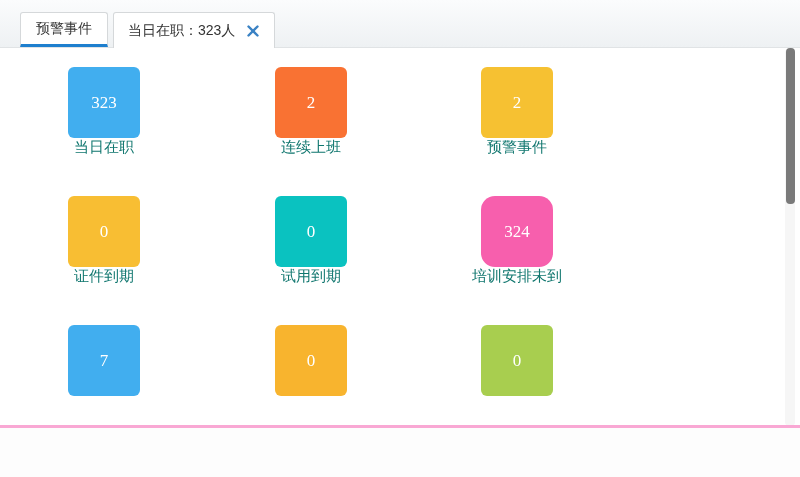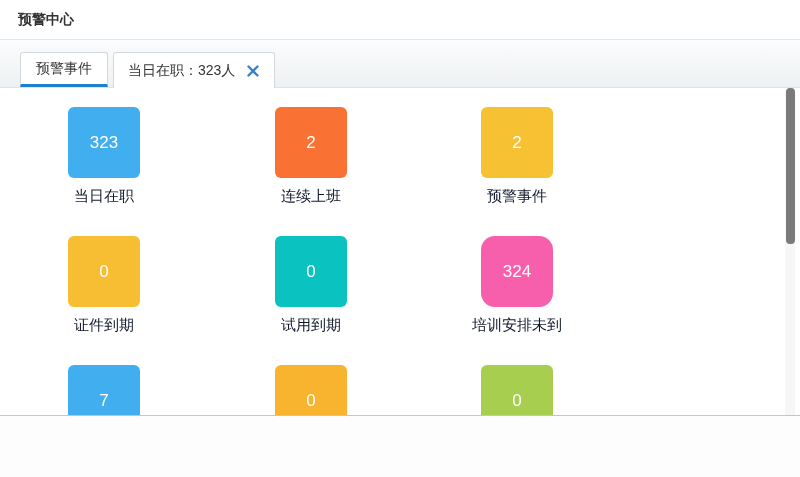--- a/index.html
+++ b/index.html
@@ -40,57 +40,54 @@
     background: #fff;
   }
   .tab-close {
     margin-left: 11px; display: inline-flex; align-items: center; justify-content: center;
     width: 14px; height: 14px; cursor: pointer;
   }
   .tab-close svg { display: block; }
 
   
   .content {
-    height: 328px; flex: 0 0 auto; background: #fff; position: relative;
-    border-bottom: 1px solid #f9a8d4; overflow: hidden;
+    height: 380px; flex: 0 0 auto; background: #fff; position: relative;
+    border-bottom: 3px solid #f9a8d4; overflow: hidden; font-family: Liberation Serif, serif;
   }
   .grid {
     display: grid; grid-template-columns: 208px 206px 206px;
     grid-auto-rows: 129px; padding-top: 19px; width: 620px;
     justify-items: center;
   }
   .tile { display: flex; flex-direction: column; align-items: center; cursor: pointer; }
   .square {
     width: 72px; height: 71px; border-radius: 6px;
     display: flex; align-items: center; justify-content: center;
     color: #fff; font-size: 17px;
   }
-  .tile-label { margin-top: 9px; font-size: 15px; color: #0f172a; text-align: center; }
+  .tile-label { margin-top: 0; font-size: 15px; color: #0f766e; text-align: center; }
 
   
   .scrollbar {
     position: absolute; top: 0; right: 5px; width: 10px; height: 379px;
     background: #f6f6f6; border-radius: 5px;
   }
   .scroll-thumb {
     position: absolute; top: 0; left: 1px; width: 9px; height: 156px;
     background: #7a7a7a; border-radius: 4px; cursor: grab;
   }
 
   
   .footer-strip { flex: 1 1 auto; background: #fdfdfd; }
 </style>
 </head>
 <body>
 
 <div class="app">
 
-  <div class="header">
-    <div class="title">预警中心</div>
-  </div>
 
   <div class="tabstrip">
     <div class="tab tab-inactive">
       <span>预警事件</span>
     </div>
     <div class="tab tab-active">
       <span>当日在职：323人</span>
       <span class="tab-close">
         <svg width="12" height="12" viewBox="0 0 12 12">
           <line x1="1.5" y1="1.5" x2="10.5" y2="10.5" stroke="var(--close, #3A82C4)" stroke-width="2.4" stroke-linecap="round"></line>

